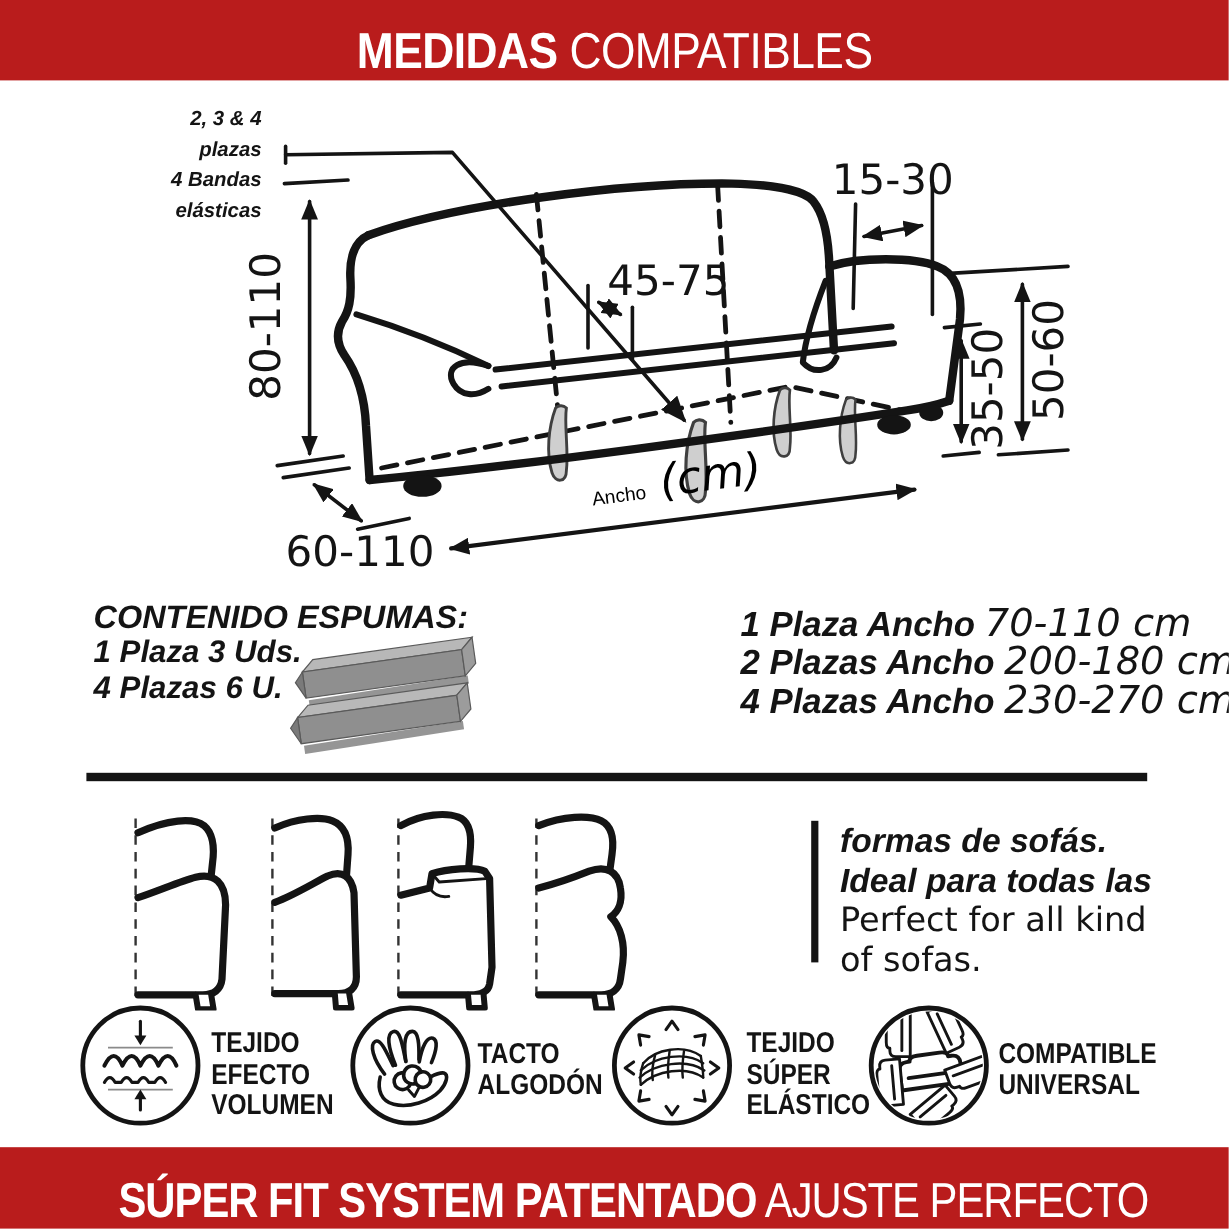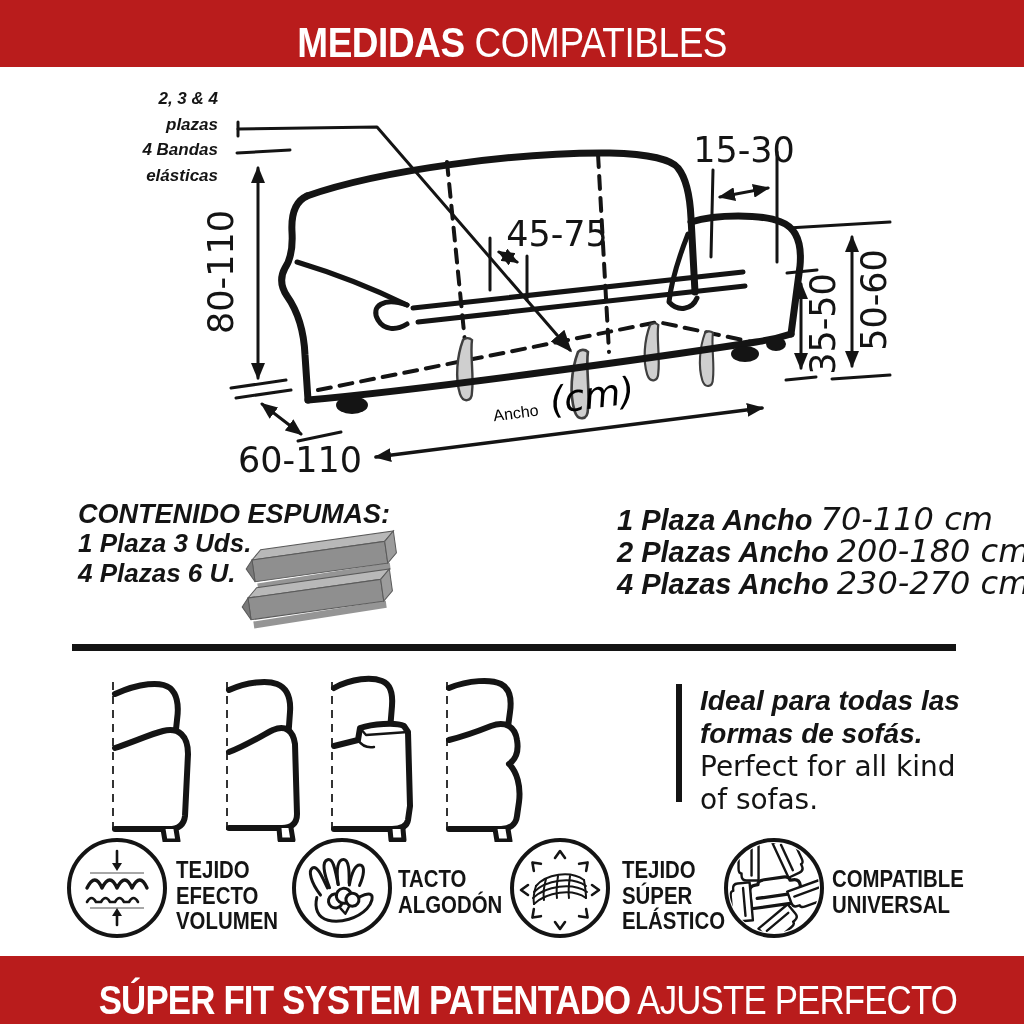--- a/index.html
+++ b/index.html
@@ -243,22 +243,22 @@
   <g transform="translate(387,8)">
     <path class="cdash" fill="none" d="M 0,14 L 0,168"></path>
     <path class="ink w6 fillw" d="M 2,20 C 22,12 44,11 54,16 C 62,20 65,30 63,44 L 60,66"></path>
     <path class="ink w6 fillw" d="M 2,72 C 18,68 34,62 44,58 C 58,53 68,58 70,72 C 72,84 68,92 62,96 C 70,104 74,118 72,134 L 70,148 C 69,157 62,161 54,161 L 2,161"></path>
     <path class="ink w5 fillw" d="M 48,161 L 50,173 L 63,173 L 61,161"></path>
   </g>
 </svg>
 
 <div class="abs note-bar"></div>
 <div class="abs note">
+  <div class="es">formas de sofás.</div>
   <div class="es">Ideal para todas las</div>
-  <div class="es">formas de sofás.</div>
   <div class="en">Perfect for all kind</div>
   <div class="en">of sofas.</div>
 </div>
 
 <svg class="abs" style="left:0;top:835px" width="1024" height="120" viewBox="0 835 1024 120">
   <defs>
     <clipPath id="clip4">
         <circle cx="774" cy="888" r="45"></circle>
       </clipPath>
     <g id="sofa-glyph">

